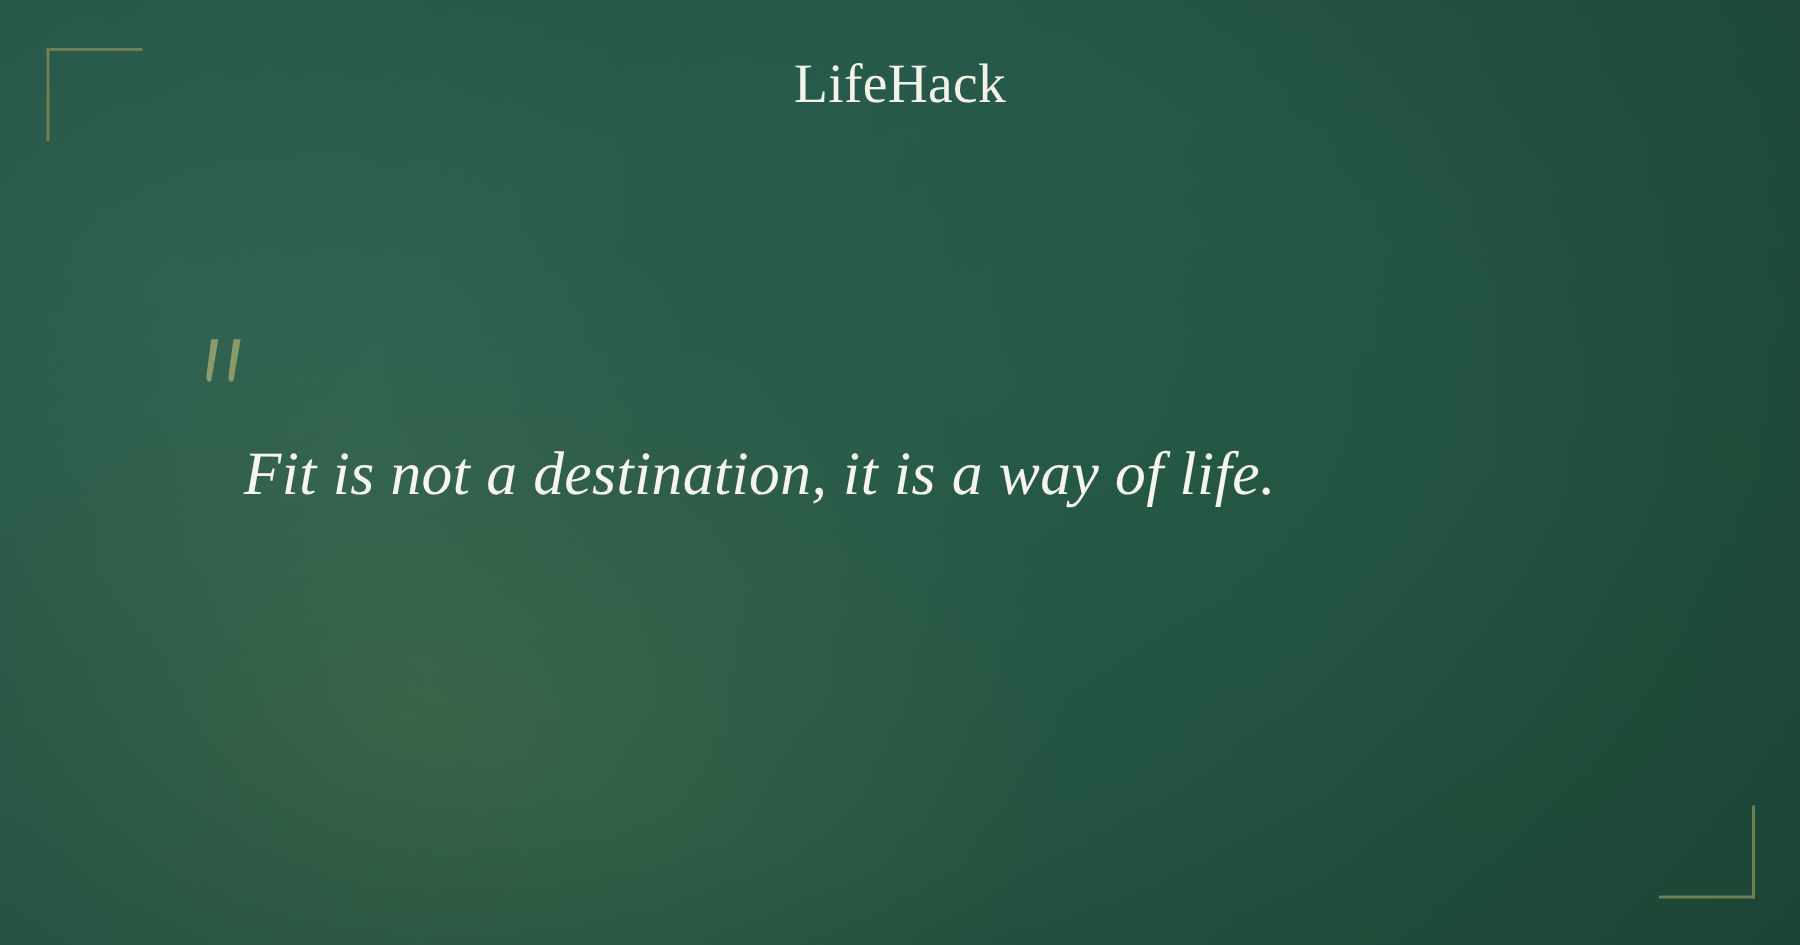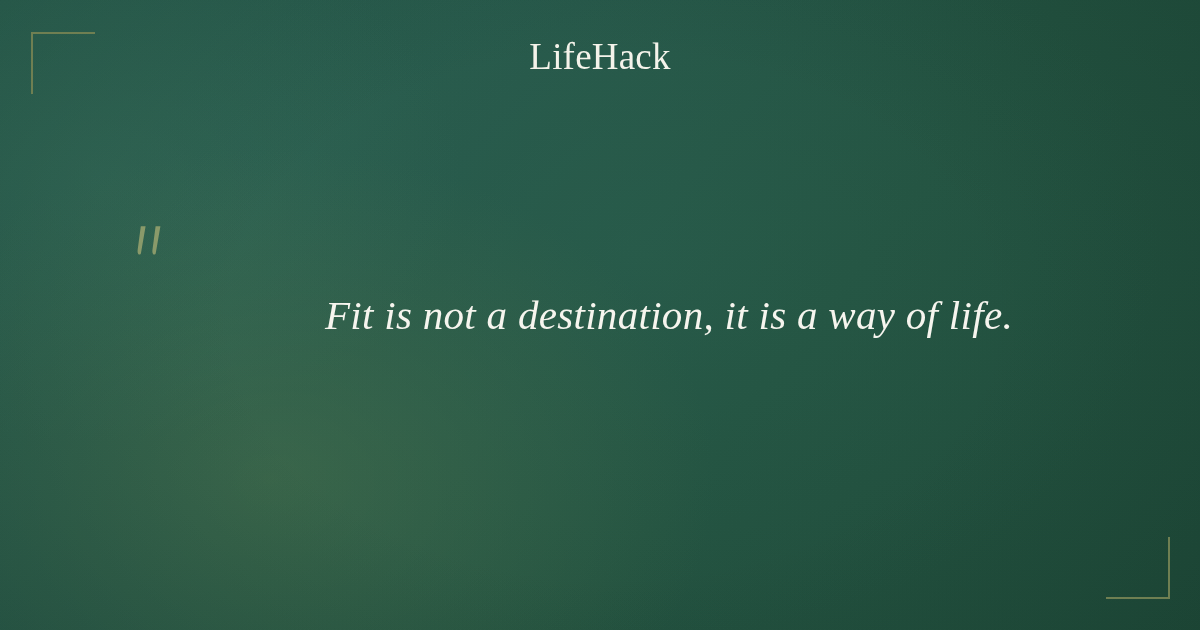--- a/index.html
+++ b/index.html
@@ -87,21 +87,21 @@
     height: 46px;
   }
   .quote-mark svg { display: block; }
 
   
   .quote-wrap {
     position: absolute;
     top: 289px;
     left: 0;
     width: 1013px;
-    text-align: right;
+    text-align: center;
   }
   .quote-text {
     display: inline-block;
     color: #f6f5ee;
     font-family: "Liberation Serif", serif;
     font-style: italic;
     font-size: 41px;
     line-height: 1.28;
     letter-spacing: 0.3px;
     max-width: 900px;

